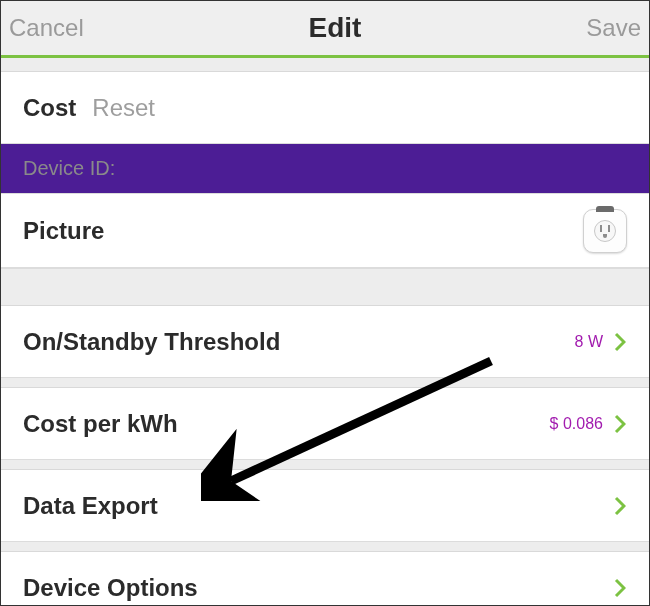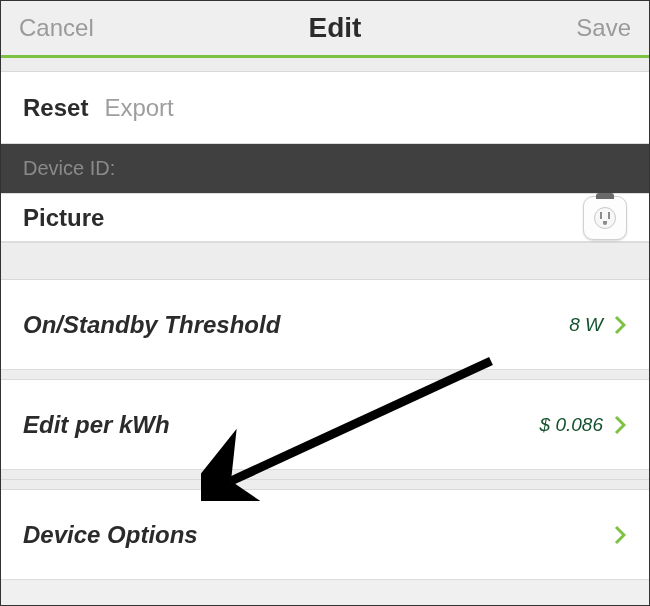--- a/index.html
+++ b/index.html
@@ -4,50 +4,50 @@
 <style>
   * { box-sizing: border-box; margin: 0; padding: 0; }
   html, body { width: 650px; height: 606px; font-family: -apple-system, "Helvetica Neue", Arial, sans-serif; background: #f2f2f2; }
   .frame { width: 650px; height: 606px; border: 1px solid #333; position: relative; overflow: hidden; background: #f0f0f0; }
   .header {
     height: 57px;
     background: #efefef;
     display: flex;
     align-items: center;
     justify-content: space-between;
-    padding: 0 18px;
+    padding: 0 8px;
     border-bottom: 3px solid #7cc242;
   }
   .hbtn { font-size: 24px; color: #9a9a9a; }
   .htitle { font-size: 28px; font-weight: 600; color: #2b2b2b; }
   .section-gap { height: 14px; background: #ededed; border-bottom: 1px solid #d9d9d9; }
   .row {
     background: #ffffff;
     display: flex;
     align-items: center;
     padding: 0 22px;
     border-bottom: 1px solid #dcdcdc;
   }
   .row.tall { height: 72px; }
-  .row.med { height: 48px; }
-  .row.std { height: 90px; font-style: italic; }
+  .row.med { height: 74px; }
+  .row.std { height: 72px; }
   .label { font-size: 24px; font-weight: 600; color: #2b2b2b; }
   .input-like { font-size: 24px; color: #9e9e9e; margin-left: 16px; font-weight: 400; }
   .devid-row {
-    background: #404040;
+    background: #4c1d95;
     height: 50px;
     display: flex;
     align-items: center;
     padding: 0 22px;
     font-size: 20px;
     color: #8a8a8a;
     border-bottom: 1px solid #dcdcdc;
   }
   .spacer { flex: 1; }
-  .value { font-size: 19px; color: #14532d; margin-right: 10px; }
+  .value { font-size: 16px; color: #a21caf; margin-right: 10px; }
   .chev { width: 14px; height: 22px; display: flex; align-items: center; justify-content: center; }
   .chev svg { display: block; }
   .plug {
     width: 44px; height: 44px;
     background: #fdfdfd;
     border: 1px solid #d0d0d0;
     border-radius: 10px;
     position: relative;
     box-shadow: 0 1px 2px rgba(0,0,0,.15);
   }
@@ -84,22 +84,22 @@
 <div class="frame">
   <div class="header">
     <span class="hbtn">Cancel</span>
     <span class="htitle">Edit</span>
     <span class="hbtn">Save</span>
   </div>
 
   <div class="section-gap"></div>
 
   <div class="row tall">
-    <span class="label">Reset</span>
-    <span class="input-like">Export</span>
+    <span class="label">Cost</span>
+    <span class="input-like">Reset</span>
   </div>
 
   <div class="devid-row">
     <span>Device ID: </span>
   </div>
 
   <div class="row med">
     <span class="label">Picture</span>
     <span class="spacer"></span>
     <span class="plug">
@@ -119,31 +119,40 @@
     <span class="value">8 W</span>
     <span class="chev">
       <svg width="12" height="20" viewBox="0 0 12 20">
           <polyline points="2,2 10,10 2,18" fill="none" stroke="#7cc242" stroke-width="3"></polyline>
         </svg>
     </span>
   </div>
   <div class="small-gap"></div>
 
   <div class="row std">
-    <span class="label">Edit per kWh</span>
+    <span class="label">Cost per kWh</span>
     <span class="spacer"></span>
     <span class="value">$ 0.086</span>
     <span class="chev">
       <svg width="12" height="20" viewBox="0 0 12 20">
           <polyline points="2,2 10,10 2,18" fill="none" stroke="#7cc242" stroke-width="3"></polyline>
         </svg>
     </span>
   </div>
   <div class="small-gap"></div>
 
+  <div class="row std">
+    <span class="label">Data Export</span>
+    <span class="spacer"></span>
+    <span class="chev">
+      <svg width="12" height="20" viewBox="0 0 12 20">
+          <polyline points="2,2 10,10 2,18" fill="none" stroke="#7cc242" stroke-width="3"></polyline>
+        </svg>
+    </span>
+  </div>
   <div class="small-gap"></div>
 
   <div class="row std">
     <span class="label">Device Options</span>
     <span class="spacer"></span>
     <span class="chev">
       <svg width="12" height="20" viewBox="0 0 12 20">
           <polyline points="2,2 10,10 2,18" fill="none" stroke="#7cc242" stroke-width="3"></polyline>
         </svg>
     </span>

